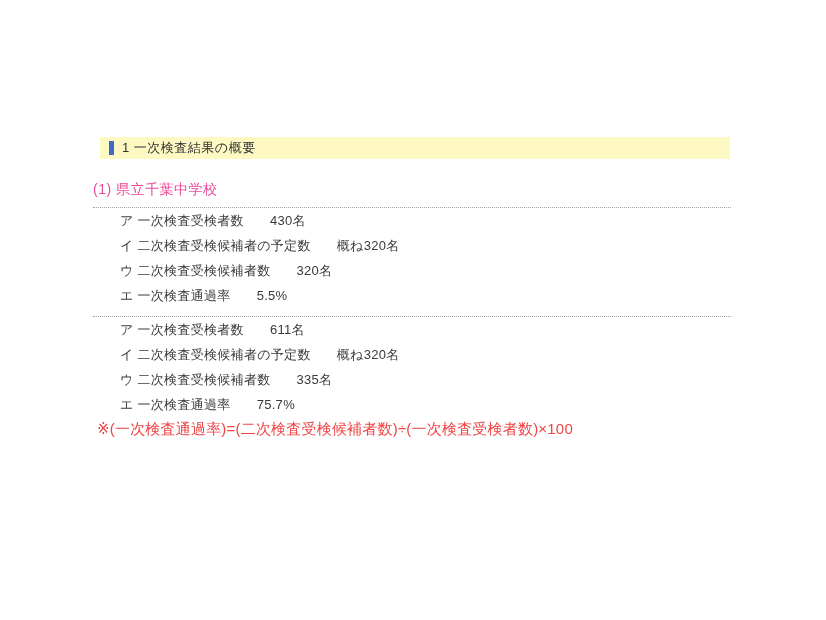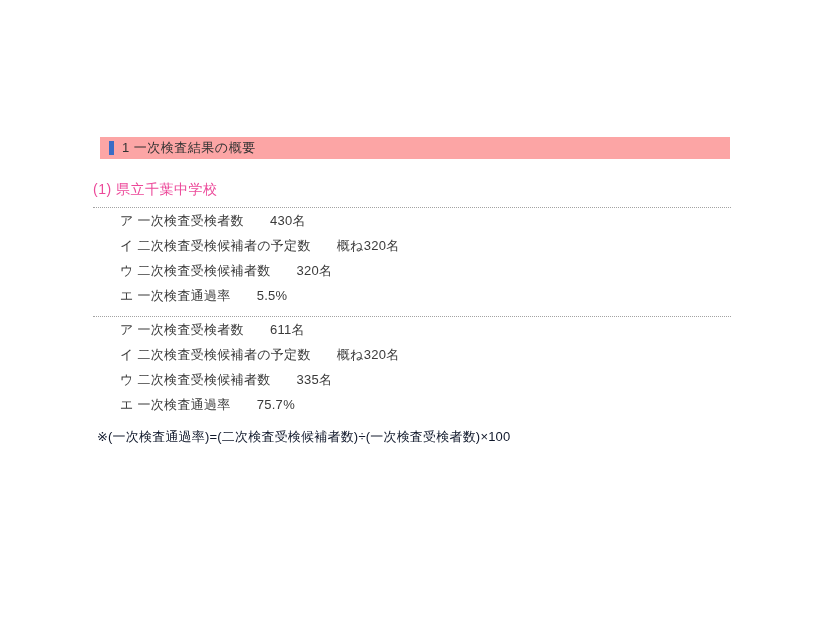--- a/index.html
+++ b/index.html
@@ -19,21 +19,21 @@
     position: absolute;
     left: 93px;
     top: 137px;
     width: 638px;
   }
   
   .section-header {
     margin-left: 7px;
     width: 630px;
     height: 22px;
-    background: #fca5a5;
+    background: #fef9c3;
     display: flex;
     align-items: center;
     padding-left: 9px;
   }
   .accent-marker {
     width: 5px;
     height: 14px;
     background: #3a6cc5;
     margin-right: 8px;
     flex: 0 0 auto;
@@ -67,24 +67,24 @@
     display: flex;
     align-items: center;
     font-size: 13px;
     color: #3a3a3a;
     letter-spacing: 0.3px;
   }
   .item-value {
     margin-left: 26px;
   }
   .note {
-    margin-top: 11px;
+    margin-top: 3px;
     padding-left: 4px;
-    font-size: 13px;
-    color: #0f172a;
+    font-size: 15px;
+    color: #ef4444;
     letter-spacing: 0.2px;
   }
   
   .logo {
     position: absolute;
     left: 612px;
     top: 444px;
     width: 122px;
     height: 36px;
   }

